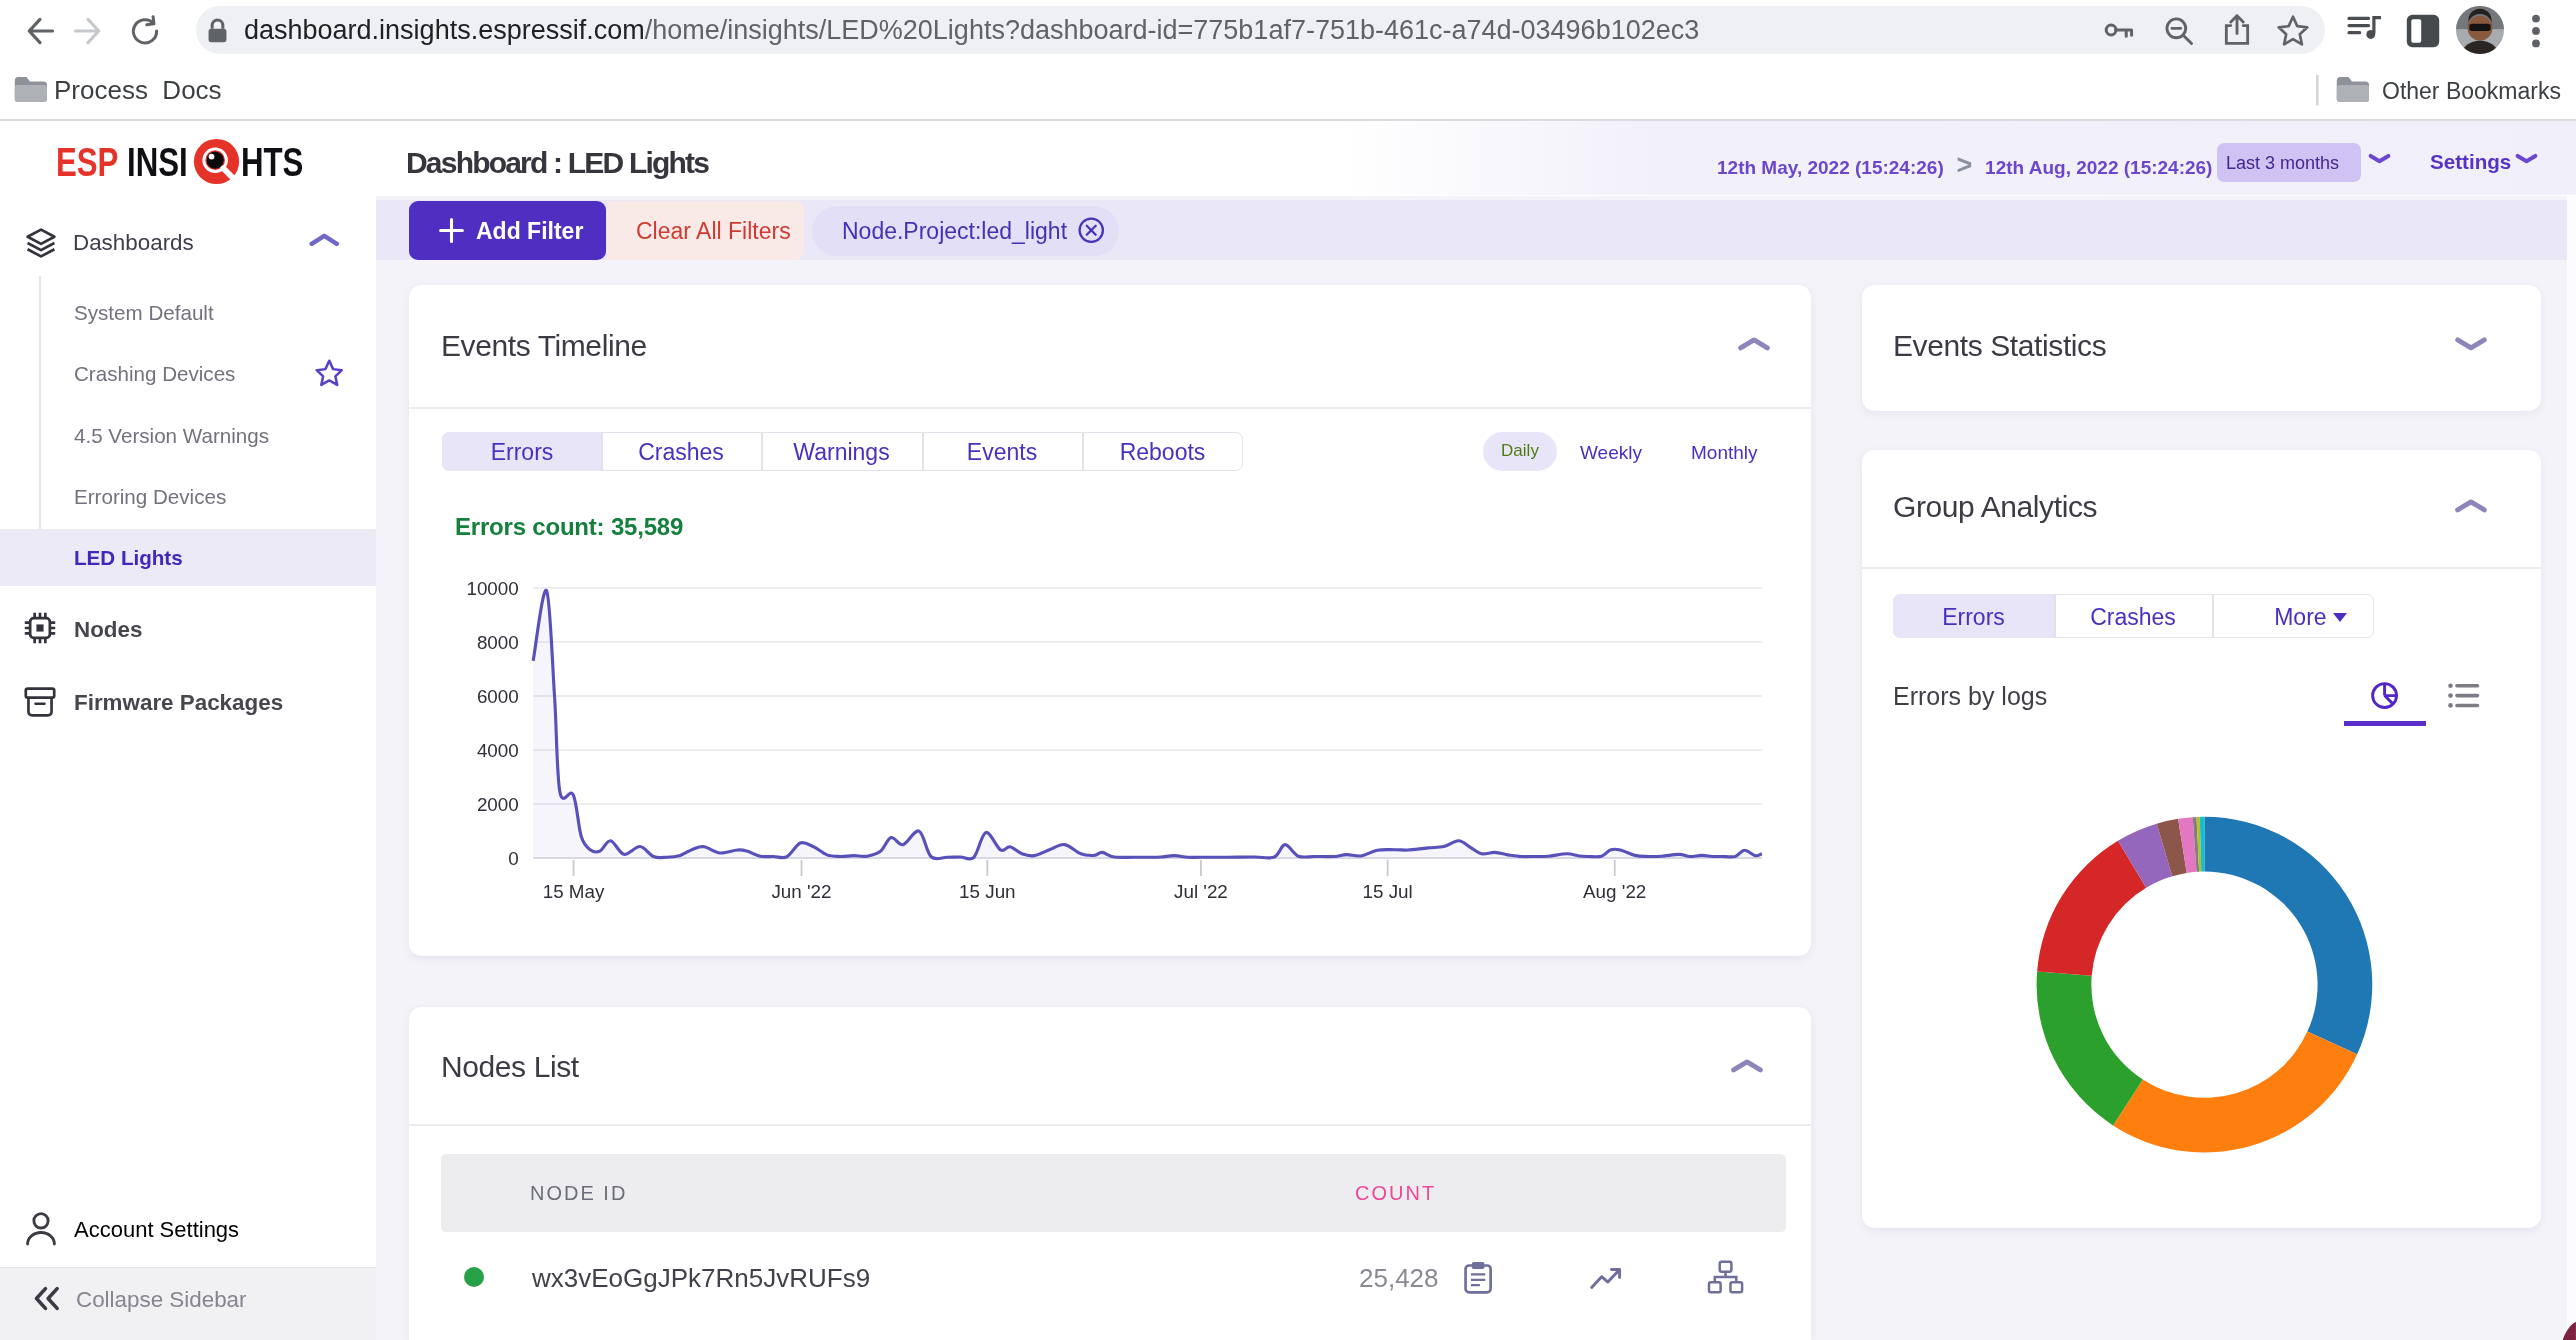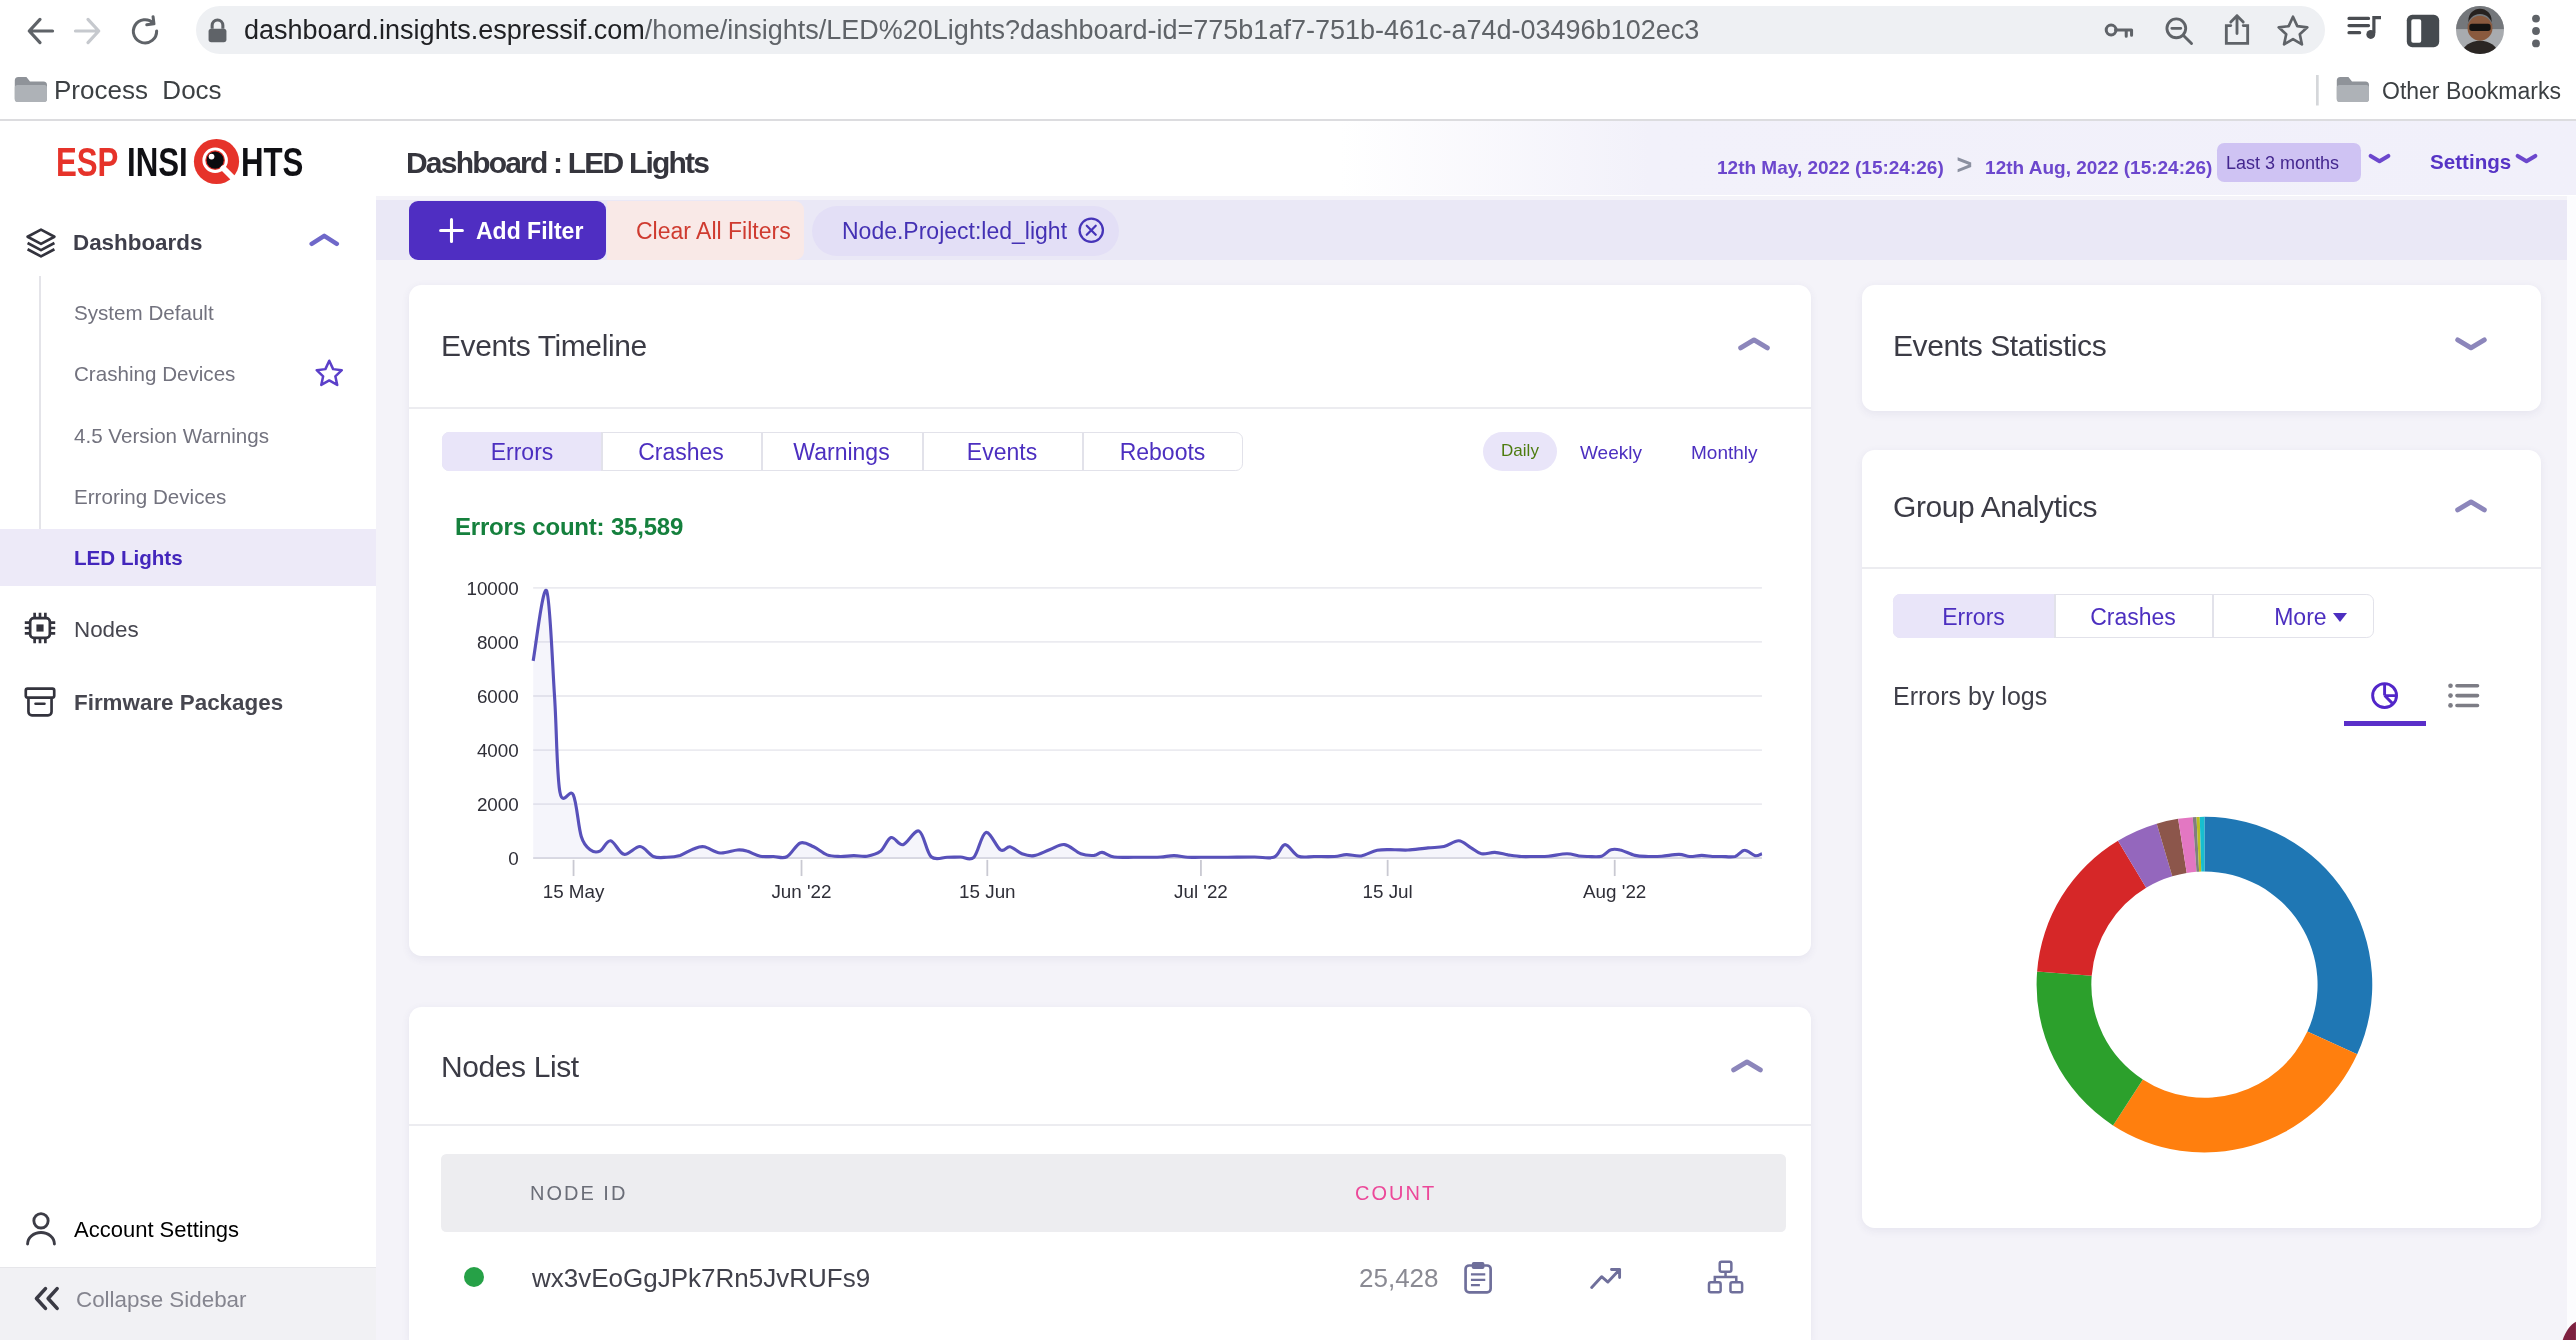--- a/index.html
+++ b/index.html
@@ -94,27 +94,27 @@
 <div class="abs" style="left:406px;top:146px;font-size:30px;font-weight:bold;letter-spacing:-1.8px;color:#35353d">Dashboard : LED Lights</div>
 <div class="abs" style="left:1717px;top:150px;font-size:19px;font-weight:bold;color:#6c47cd;white-space:nowrap">12th May, 2022 (15:24:26) <span style="color:#8b90a0;font-size:27px">&nbsp;&gt;&nbsp;</span> 12th Aug, 2022 (15:24:26)</div>
 <div class="abs" style="left:2217px;top:143px;width:144px;height:39px;border-radius:7.2px;background:#cfc3f3"></div>
 <div class="abs" style="left:2226px;top:153px;font-size:18px;font-weight:normal;color:#44278f">Last 3 months</div>
 <div class="abs" style="left:2430px;top:150px;font-size:20.6px;font-weight:bold;color:#5633c5">Settings</div>
 
 <div class="abs" style="left:0;top:196px;width:376px;height:1145px;background:#ffffff"></div>
 <div class="abs" style="left:376px;top:196px;width:2200px;height:1145px;background:#f4f3f9"></div>
 <div class="abs" style="left:39px;top:276px;width:1.8px;height:310px;background:#e4e4e9"></div>
 <div class="abs" style="left:0;top:529px;width:376px;height:57px;background:#edeaf8"></div>
-<div class="abs" style="left:73px;top:230px;font-size:22.4px;font-weight:700;color:#3e3e4a">Dashboards</div>
+<div class="abs" style="left:73px;top:230px;font-size:22.4px;font-weight:400;color:#3e3e4a">Dashboards</div>
 <div class="abs" style="left:74px;top:301px;font-size:20.6px;font-weight:500;color:#72727e">System Default</div>
 <div class="abs" style="left:74px;top:362px;font-size:20.6px;font-weight:500;color:#72727e">Crashing Devices</div>
 <div class="abs" style="left:74px;top:424px;font-size:20.6px;font-weight:500;color:#72727e">4.5 Version Warnings</div>
 <div class="abs" style="left:74px;top:485px;font-size:20.6px;font-weight:500;color:#72727e">Erroring Devices</div>
 <div class="abs" style="left:74px;top:546px;font-size:20.6px;font-weight:600;color:#4326bc">LED Lights</div>
-<div class="abs" style="left:74px;top:617px;font-size:22.4px;font-weight:400;color:#46464f">Nodes</div>
+<div class="abs" style="left:74px;top:617px;font-size:22.4px;font-weight:700;color:#46464f">Nodes</div>
 <div class="abs" style="left:74px;top:690px;font-size:22.4px;font-weight:600;color:#46464f">Firmware Packages</div>
 <div class="abs" style="left:74px;top:1217px;font-size:22px;font-weight:500;color:#000000">Account Settings</div>
 <div class="abs" style="left:0;top:1267px;width:376px;height:74px;background:#f1f1f4;border-top:1.8px solid #e6e6ea"></div>
 <div class="abs" style="left:76px;top:1287px;font-size:22.4px;font-weight:500;color:#85858f">Collapse Sidebar</div>
 <svg style="position:absolute;left:24px;top:226px" width="34" height="34" viewBox="0 0 38 38">
     <path d="M19 4 L34 12 L19 20 L4 12 Z" stroke="#33333d" stroke-width="3" fill="none" stroke-linejoin="round"></path>
     <path d="M4 19 L19 27 L34 19 M4 26 L19 34 L34 26" stroke="#33333d" stroke-width="3" fill="none" stroke-linejoin="round"></path>
   </svg>
 <svg style="position:absolute;left:314px;top:358px" width="30.5" height="30.5" viewBox="0 0 34 34">
     <path d="M17 3 L21.3 12.4 L31 13.6 L23.8 20.4 L25.9 30 L17 25 L8.1 30 L10.2 20.4 L3 13.6 L12.7 12.4 Z" stroke="#5b3fc9" stroke-width="2.8" fill="none" stroke-linejoin="round"></path>

